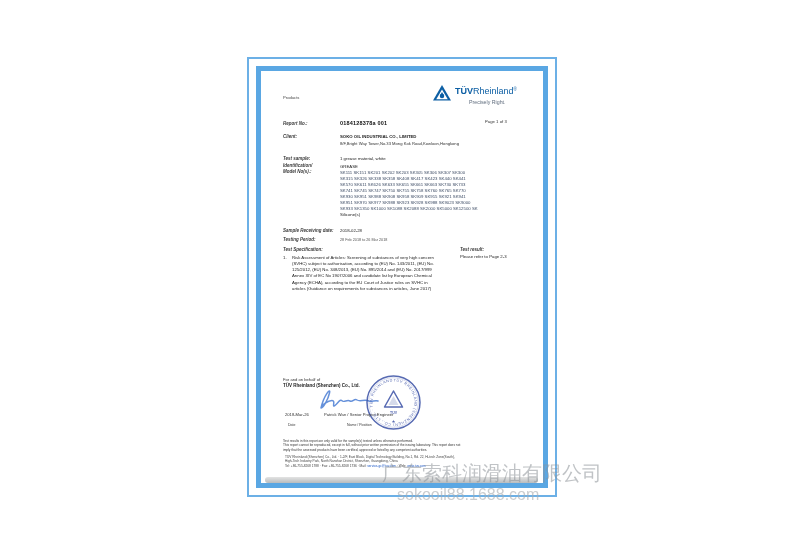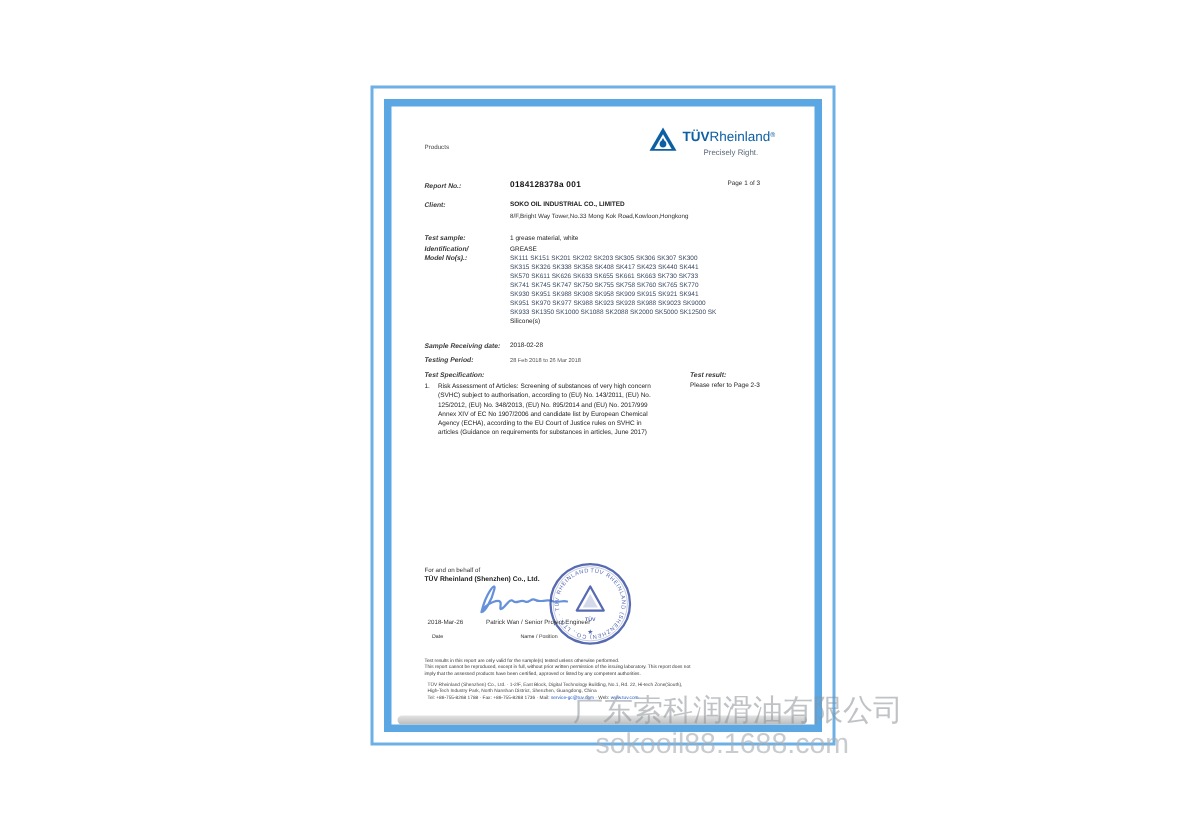--- a/index.html
+++ b/index.html
@@ -26,21 +26,21 @@
   .brand-line{font-size:18px;color:#0d5fa4;white-space:nowrap;}
   .brand-line b{font-weight:bold;}
   .brand-reg{font-size:9px;vertical-align:6px;}
   .tagline{font-size:10.5px;color:#5f6c7d;white-space:nowrap;}
   .pageinfo{font-size:8.5px;color:#333;white-space:nowrap;}
   .gray-band{position:absolute;left:8px;top:812px;width:546px;height:12px;border-radius:7px;
              background:linear-gradient(180deg,#e3e3e3,#b9bcbe);}
   
   .wm-cn{position:absolute;left:382px;top:460px;font-size:20px;font-weight:400;
          color:rgba(140,146,152,.55);z-index:30;white-space:nowrap;}
-  .wm-url{position:absolute;left:397px;top:486px;font-size:19px;
+  .wm-url{position:absolute;left:397px;top:486px;font-size:16px;
           color:rgba(168,172,178,.62);z-index:30;white-space:nowrap;}
 </style>
 </head>
 <body>
 
 <div class="canvas">
 
   <div class="cert-outer">
     <div class="cert-inner">
       <div class="content">

